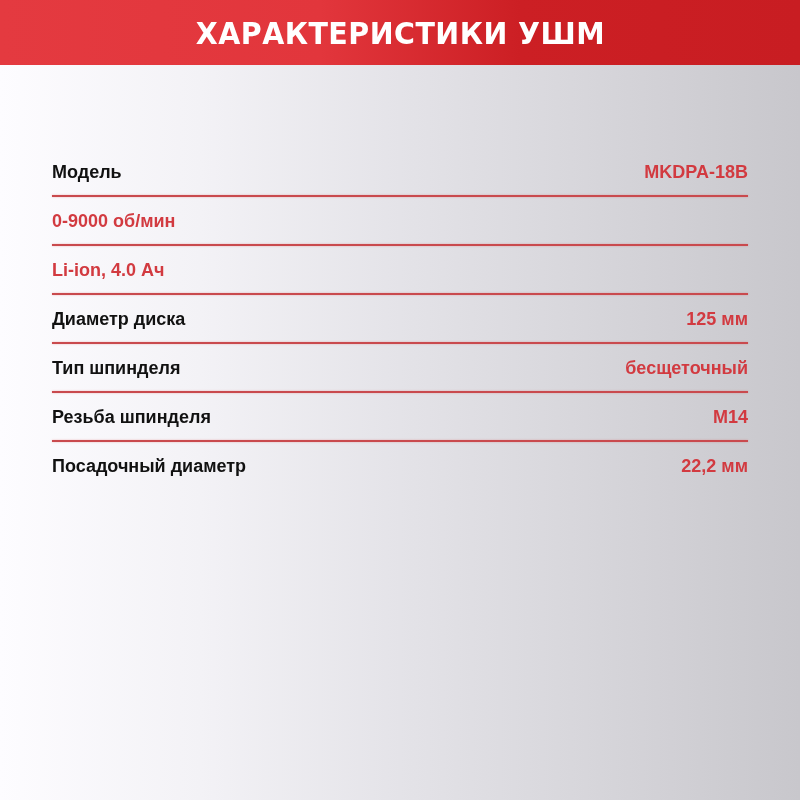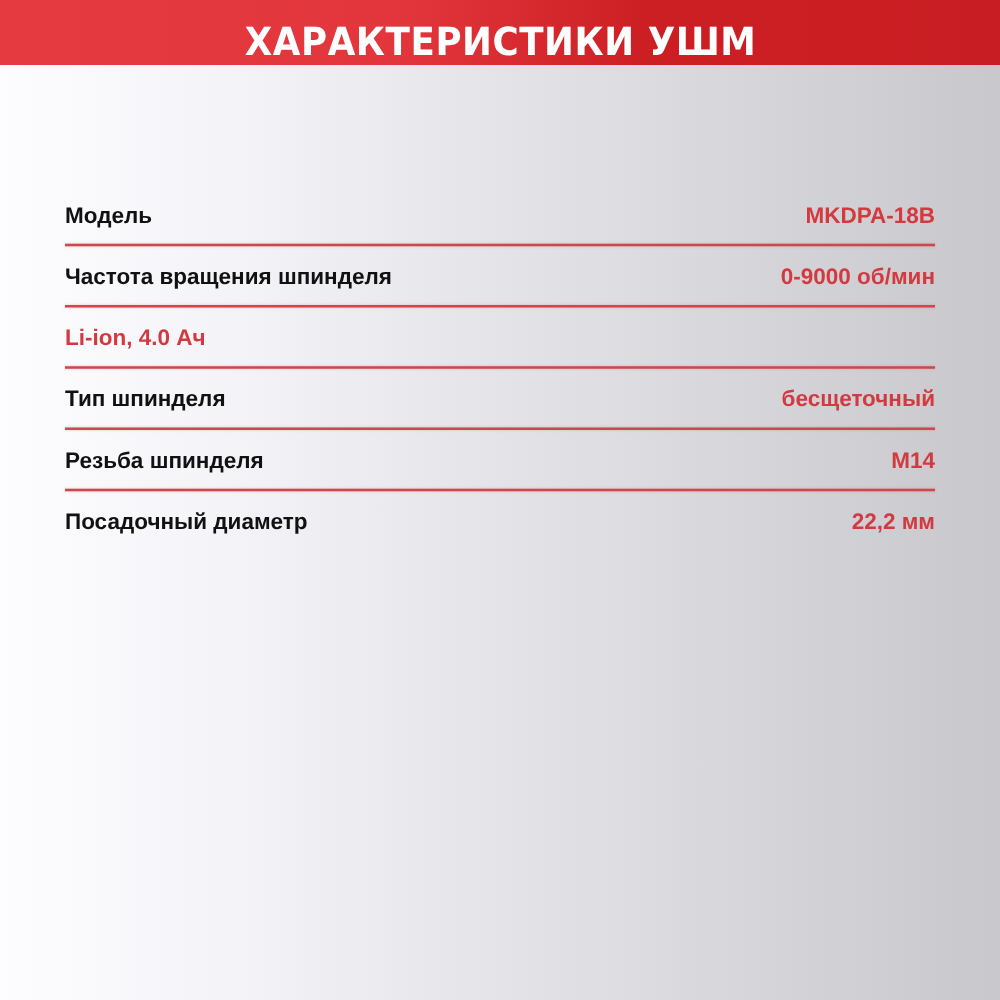--- a/index.html
+++ b/index.html
@@ -3,23 +3,23 @@
 <meta charset="utf-8">
 <style>
   html, body { margin: 0; padding: 0; }
   body {
     width: 800px; height: 800px; overflow: hidden;
     font-family: "Liberation Sans", sans-serif;
     background: linear-gradient(90deg, #fdfcff 0%, #f3f2f6 25%, #e4e3e8 50%, #d6d5da 75%, #c8c7cc 100%);
     position: relative;
   }
   .banner {
-    position: absolute; left: 0; top: 0; width: 800px; height: 52px;
+    position: absolute; left: 0; top: 0; width: 800px; height: 65px;
     background: linear-gradient(90deg, #e43a40 0%, #e2363c 40%, #cc1f24 65%, #c81d22 100%);
-    display: flex; align-items: flex-end; justify-content: center;
+    display: flex; align-items: center; justify-content: center;
   }
   .banner-title {
     color: #ffffff; font-weight: 700; font-size: 31px; letter-spacing: 0.5px;
     font-family: "DejaVu Sans", sans-serif; transform: scaleX(0.92);
   }
   .specs { position: absolute; left: 52px; top: 148px; width: 696px; }
   .row {
     height: 49px; display: flex; align-items: center; justify-content: space-between;
     position: relative;
   }
@@ -37,26 +37,30 @@
   <div class="banner-title">ХАРАКТЕРИСТИКИ УШМ</div>
 </div>
 
 <div class="specs">
   <div class="row">
     <span class="label">Модель</span>
     <span class="value">MKDPA-18B</span>
     <div class="divider"></div>
   </div>
   <div class="row">
-    <span class="label">Частота вращения шпинделя</span>
     <span class="value">0-9000 об/мин</span>
     <div class="divider"></div>
   </div>
   <div class="row">
     <span class="value">Li-ion, 4.0 Ач</span>
+    <div class="divider"></div>
+  </div>
+  <div class="row">
+    <span class="label">Диаметр диска</span>
+    <span class="value">125 мм</span>
     <div class="divider"></div>
   </div>
   <div class="row">
     <span class="label">Тип шпинделя</span>
     <span class="value">бесщеточный</span>
     <div class="divider"></div>
   </div>
   <div class="row">
     <span class="label">Резьба шпинделя</span>
     <span class="value">M14</span>

